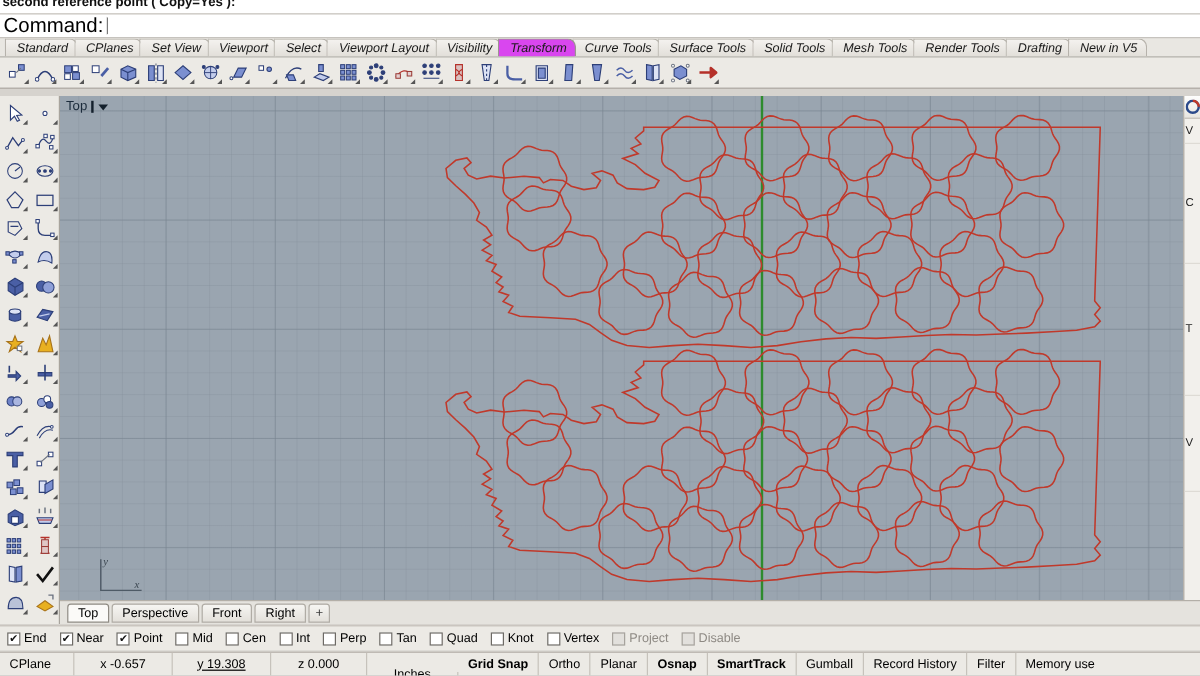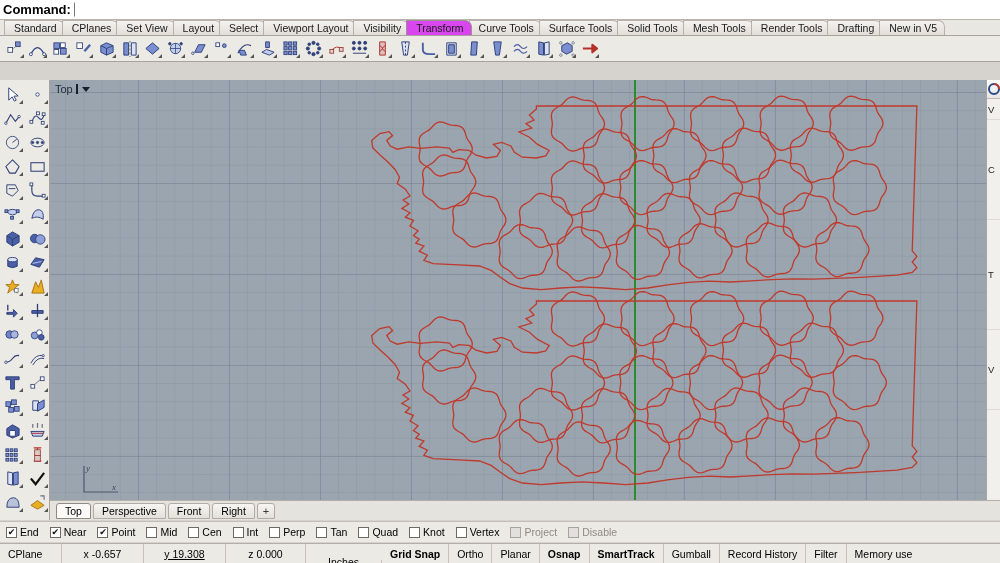--- a/index.html
+++ b/index.html
@@ -24,35 +24,36 @@
     position: absolute; top: -4px; left: 2px;
     font-size: 11px; font-weight: bold; white-space: nowrap;
     color: #111;
   }
   .cmd-line {
     height: 20px; background: #ffffff;
     display: flex; align-items: center;
     padding-left: 3px;
     border-bottom: 1px solid #b9b5ae;
   }
-  .cmd-label { font-weight: bold; font-size: 13px; }
+  .cmd-label { font-weight: normal; font-size: 17px; }
   .cmd-input {
     flex: 1; height: 15px; margin-left: 3px;
     background: #fff; border: 1px solid #fff;
     border-left: 1px solid #7a7a7a;
     font-size: 11px;
   }
 
   
   .tabstrip {
     height: 16px; background: #e9e7e2;
     border-bottom: 1px solid #a8a49d;
     display: flex; align-items: flex-end;
     padding-left: 4px;
     overflow: hidden;
+    font-style: italic;
   }
   .tab {
     height: 15px; line-height: 14px;
     padding: 0 7px 0 9px;
     font-size: 10.5px;
     color: #1a1a1a;
     background: linear-gradient(#f4f2ef,#e2dfd9);
     border: 1px solid #b6b2ab; border-bottom: none;
     border-radius: 0 7px 0 0;
     margin-right: -3px;
@@ -241,31 +242,34 @@
     height: 21px; border-bottom: 1px solid #dedbd5;
     display: flex; align-items: center; padding-left: 1px;
     overflow: hidden; color: #222;
   }
 </style>
 </head>
 <body>
 
 <div id="app">
 
+  <div class="cmd-history">
+    <span>second reference point ( Copy=Yes ):</span>
+  </div>
 
   <div class="cmd-line">
     <span class="cmd-label">Command:</span>
     <input class="cmd-input" type="text" placeholder="" style="">
   </div>
 
   <div class="tabstrip" id="tabstrip">
       <div class="tab">Standard</div>
       <div class="tab">CPlanes</div>
       <div class="tab">Set View</div>
-      <div class="tab">Layout</div>
+      <div class="tab">Viewport</div>
       <div class="tab">Select</div>
       <div class="tab">Viewport Layout</div>
       <div class="tab">Visibility</div>
       <div class="tab active">Transform</div>
       <div class="tab">Curve Tools</div>
       <div class="tab">Surface Tools</div>
       <div class="tab">Solid Tools</div>
       <div class="tab">Mesh Tools</div>
       <div class="tab">Render Tools</div>
       <div class="tab">Drafting</div>

